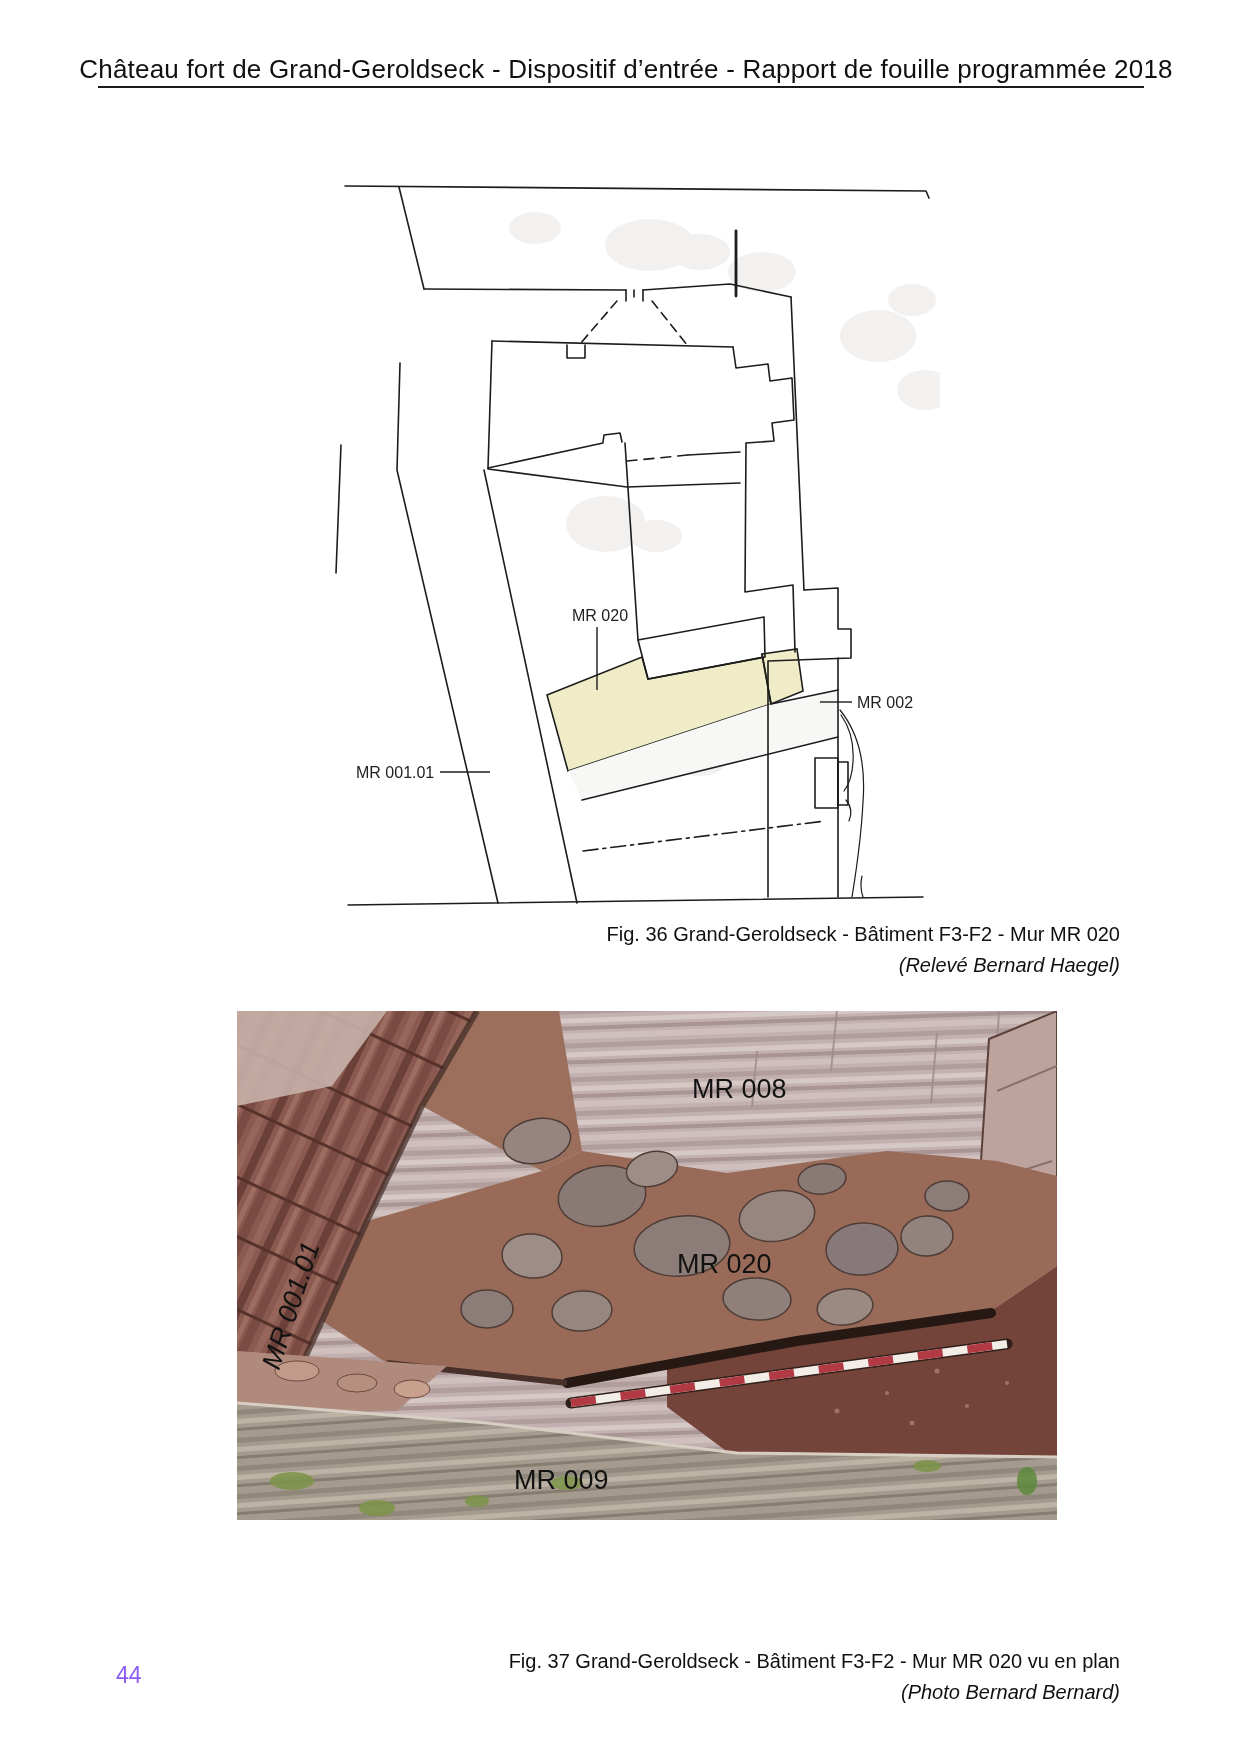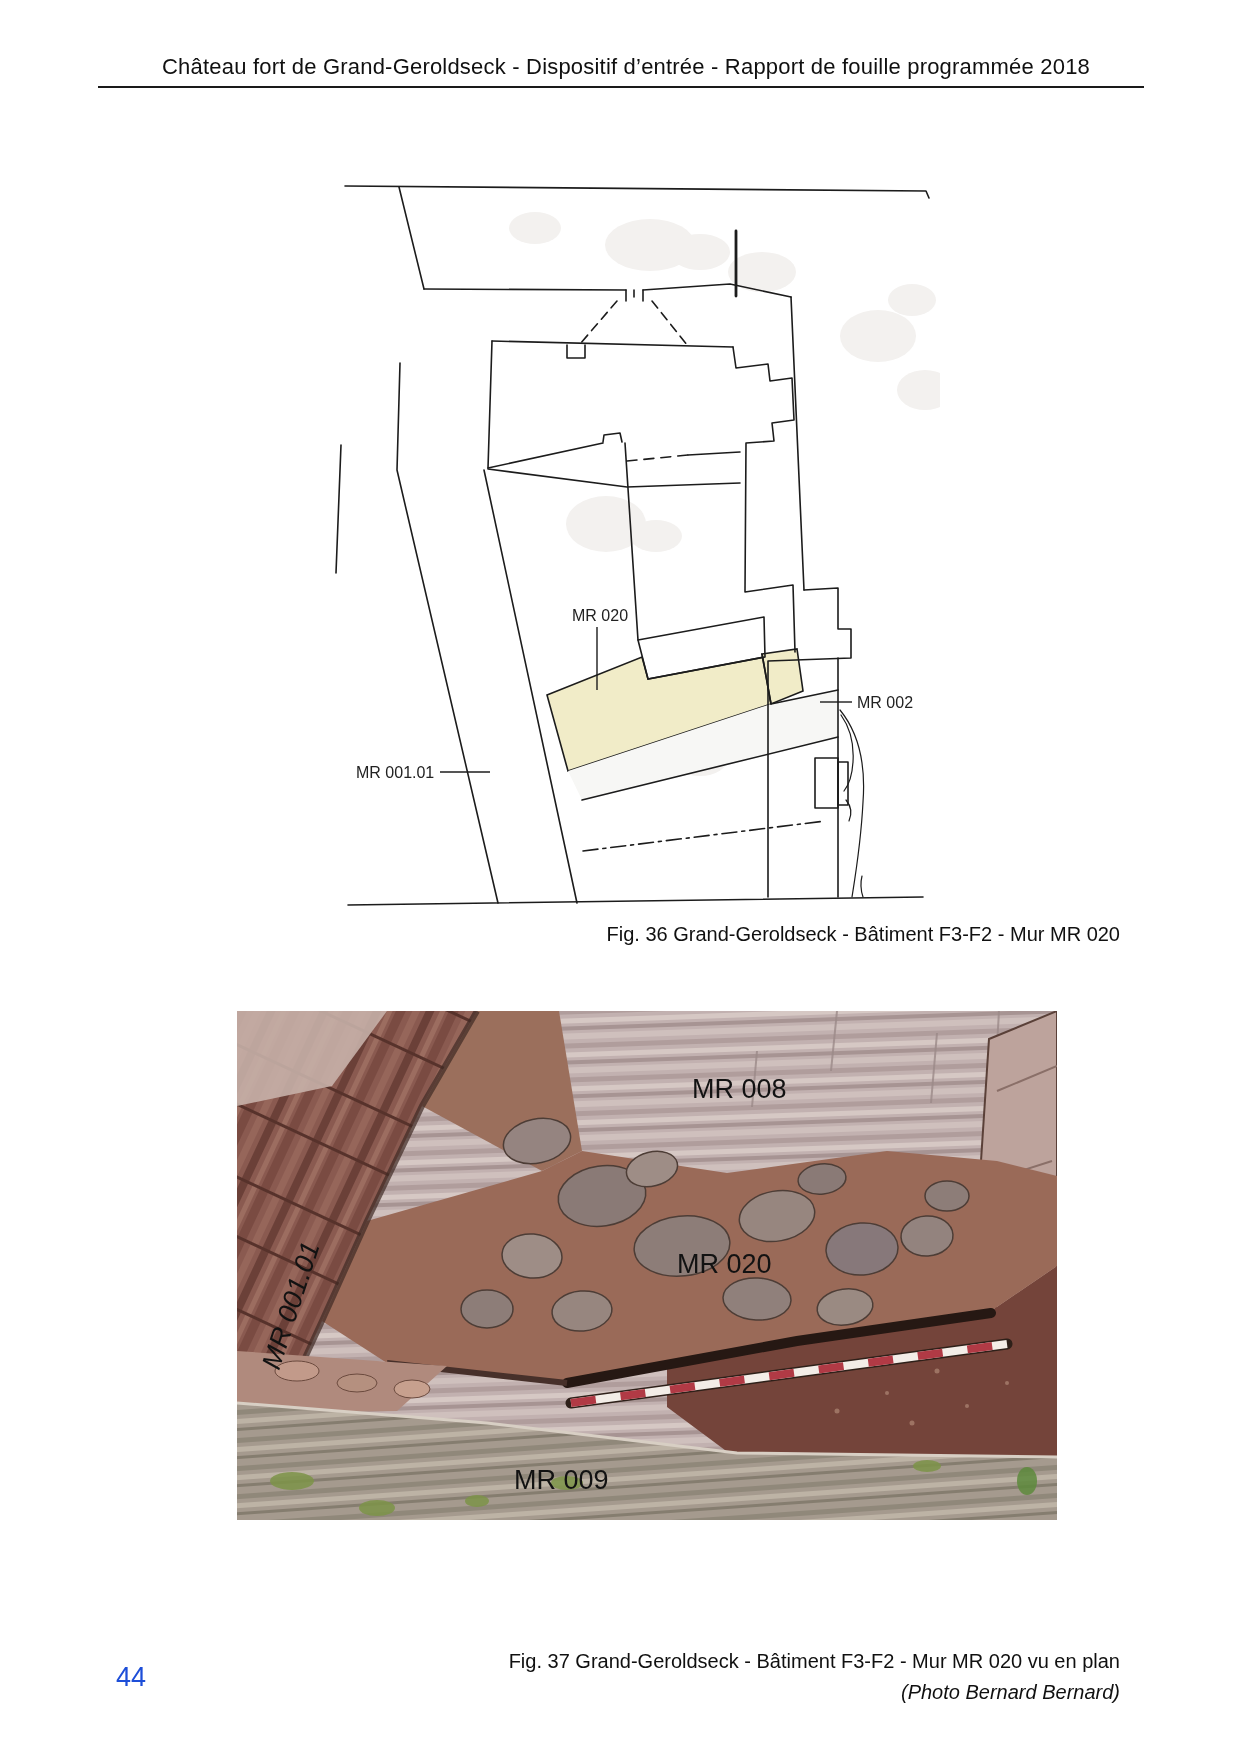--- a/index.html
+++ b/index.html
@@ -3,28 +3,28 @@
 <meta charset="utf-8">
 <style>
   html,body{margin:0;padding:0;background:#888;}
   .page{
     position:relative;width:1241px;height:1755px;background:#ffffff;
     font-family:"Liberation Sans","DejaVu Sans",sans-serif;color:#111;
     overflow:hidden;margin:0 auto;
   }
   .header-title{
     position:absolute;left:66px;top:54px;width:1120px;text-align:center;
-    font-size:22px;letter-spacing:.2px;color:#101010;
+    font-size:26px;letter-spacing:.2px;color:#101010;
   }
   .header-rule{position:absolute;left:98px;top:86px;width:1046px;height:2px;background:#1a1a1a;}
   .fig-drawing{position:absolute;left:300px;top:150px;}
   .caption{position:absolute;left:150px;width:970px;text-align:right;font-size:20px;color:#101010;line-height:31px;}
   .caption .cap2{font-style:italic;}
   .photo{position:absolute;left:225px;top:1011px;width:820px;height:509px;margin-left:12px;}
-  .page-number{position:absolute;left:116px;top:1662px;font-size:27px;color:#1d4ed8;}
+  .page-number{position:absolute;left:116px;top:1662px;font-size:23px;color:#8b5cf6;}
   svg text.draw-label{font-family:"Liberation Sans",sans-serif;font-size:16px;fill:#222;}
   svg text.photo-label{font-family:"Liberation Sans",sans-serif;font-size:27px;fill:#121212;}
 </style>
 </head>
 <body>
 
 <div class="page">
 
   <div class="header-title">Château fort de Grand-Geroldseck - Dispositif d’entrée - Rapport de fouille programmée 2018</div>
   <div class="header-rule"></div>
@@ -95,20 +95,21 @@
       <line x1="820" y1="702" x2="852" y2="702"></line>
     </g>
 
     <text class="draw-label" x="572" y="621">MR 020</text>
     <text class="draw-label" x="356" y="778">MR 001.01</text>
     <text class="draw-label" x="857" y="708">MR 002</text>
   </svg>
 
   <div class="caption" style="top:919px;">
     <div class="cap1">Fig. 36 Grand-Geroldseck - Bâtiment F3-F2 - Mur MR 020</div>
+    <div class="cap2">(Relevé Bernard Haegel)</div>
   </div>
 
   <div class="photo">
     <svg width="820" height="509" viewBox="0 0 820 509" xmlns="http://www.w3.org/2000/svg">
       <defs>
         <pattern id="strp" width="820" height="34" patternUnits="userSpaceOnUse" patternTransform="rotate(-2)">
           <rect width="820" height="34" fill="#c2b1b0"></rect>
           <rect y="0" width="820" height="6" fill="#cfc0bd"></rect>
           <rect y="10" width="820" height="5" fill="#b09d9c"></rect>
           <rect y="19" width="820" height="5" fill="#d6c8c4"></rect>

